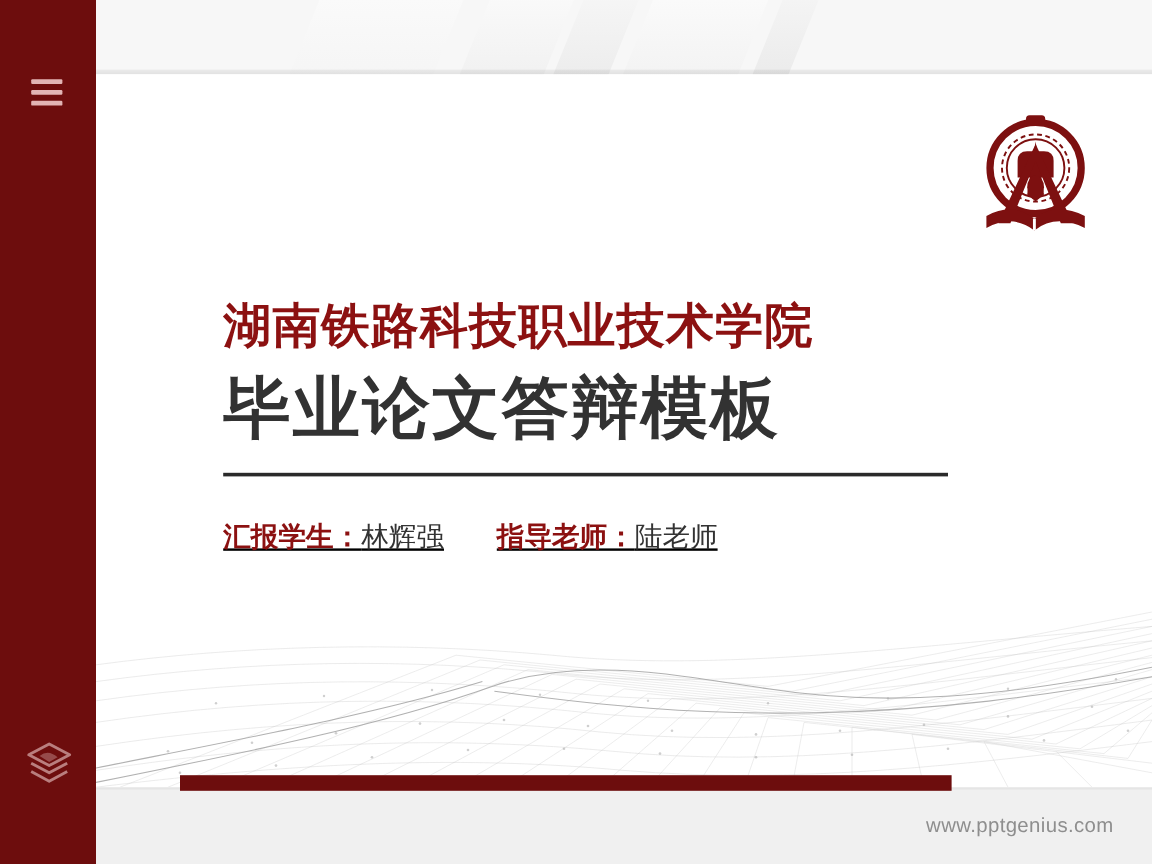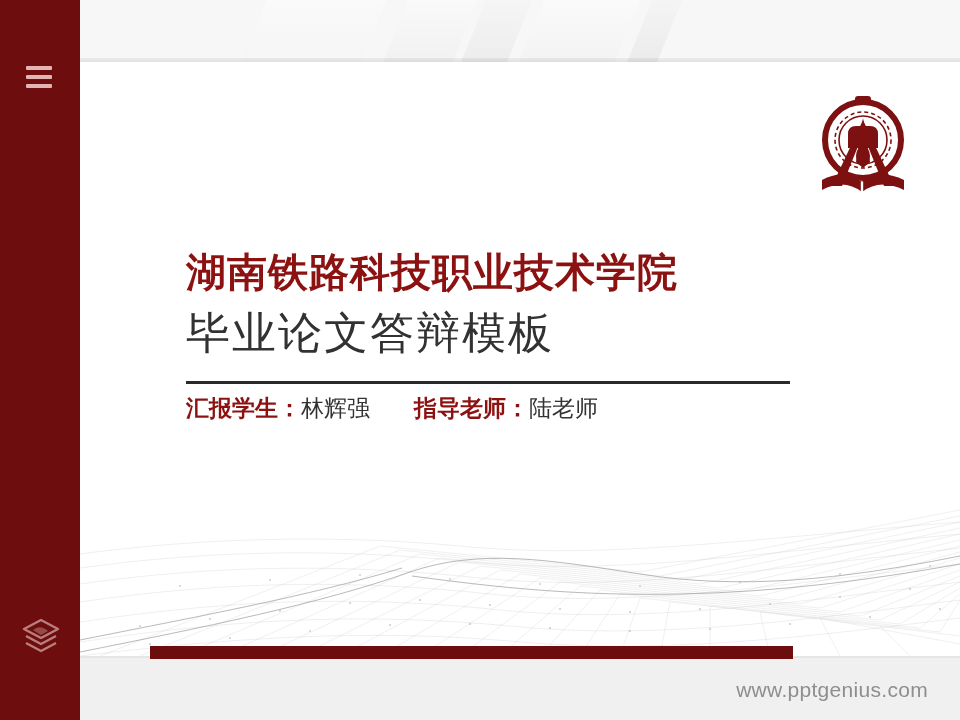--- a/index.html
+++ b/index.html
@@ -122,39 +122,40 @@
   .school-name {
     font-size: 40px;
     font-weight: bold;
     color: #8c1111;
     letter-spacing: 1px;
     line-height: 1.2;
     margin: 0;
     white-space: nowrap;
   }
   .main-title {
-    font-size: 44px;
-    font-weight: normal;
+    font-size: 56px;
+    font-weight: bold;
     color: #323232;
     letter-spacing: 2px;
     line-height: 1.15;
     margin: 12px 0 0 0;
     white-space: nowrap;
   }
   .divider {
     width: 604px;
     height: 3px;
     background: #2a2a2a;
     margin: 22px 0 0 0;
   }
   .byline {
-    margin: 10px 0 0 0;
+    margin: 36px 0 0 0;
     font-size: 23px;
     line-height: 1.3;
     white-space: nowrap;
+    text-decoration: underline;
   }
   .byline .lbl {
     font-weight: bold;
     color: #8c1111;
   }
   .byline .val {
     color: #333333;
   }
   .byline .gap {
     display: inline-block;
@@ -186,21 +187,21 @@
     position: absolute;
     left: 0; top: 0;
     width: 100%;
     height: 2px;
     background: rgba(0,0,0,.045);
   }
   .site-url {
     position: absolute;
     right: 32px;
     top: 22px;
-    font-size: 21px;
+    font-size: 17px;
     color: #8e8e8e;
     letter-spacing: .3px;
   }
 </style>
 </head>
 <body>
 
 <div class="slide">
 
   <div class="top-band">

